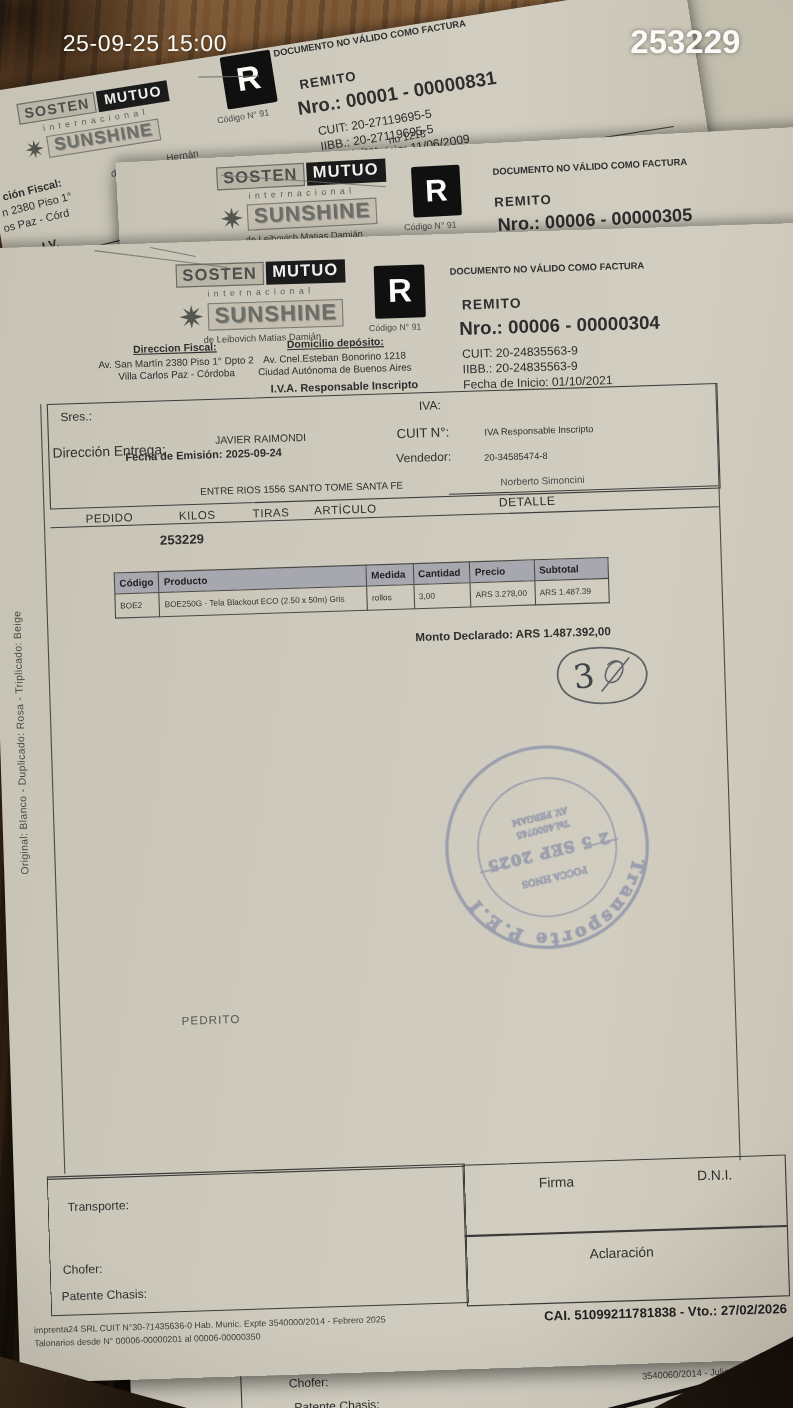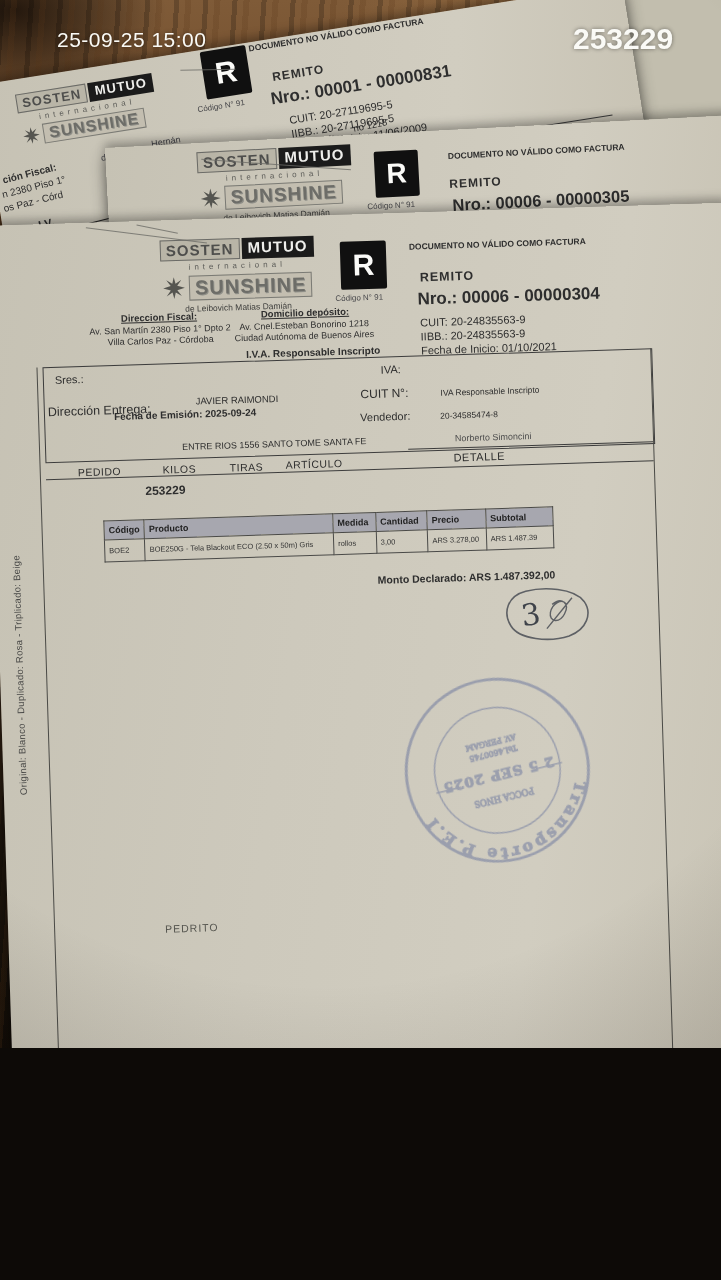--- a/index.html
+++ b/index.html
@@ -1,16 +1,16 @@
 <!DOCTYPE html>
 <html><head>
 <meta charset="utf-8">
 <style>
   html,body{margin:0;padding:0;background:#0d0a07;}
-  .stage{position:relative;width:721px;height:1048px;overflow:hidden;
+  .stage{position:relative;width:721px;height:1280px;overflow:hidden;
     font-family:"Liberation Sans",sans-serif;
     background:
       repeating-linear-gradient(94deg, rgba(0,0,0,.20) 0 5px, rgba(0,0,0,0) 5px 11px, rgba(90,55,25,.22) 11px 17px, rgba(0,0,0,0) 17px 29px),
       radial-gradient(30% 14% at 2% 1%, rgba(20,12,6,.85), rgba(20,12,6,0) 70%),
       radial-gradient(60% 40% at 88% 8%, rgba(190,140,85,.45), rgba(190,140,85,0) 70%),
       linear-gradient(180deg,#7f5b38 0%,#75502f 10%,#5f3f23 25%,#46301b 50%,#2e2013 72%,#1b140c 88%,#120d08 100%);}
   .stage::after{content:"";position:absolute;inset:0;z-index:50;pointer-events:none;
       background:radial-gradient(130% 90% at 45% 40%, rgba(0,0,0,0) 60%, rgba(20,12,6,.28) 100%);}
   .doc{position:absolute;background:linear-gradient(100deg,#c6c2b4,#cdc9bc 40%,#d1cdc0 70%,#c8c3b4);
       box-shadow:0 -5px 10px rgba(0,0,0,.25),0 8px 16px rgba(0,0,0,.45);}

